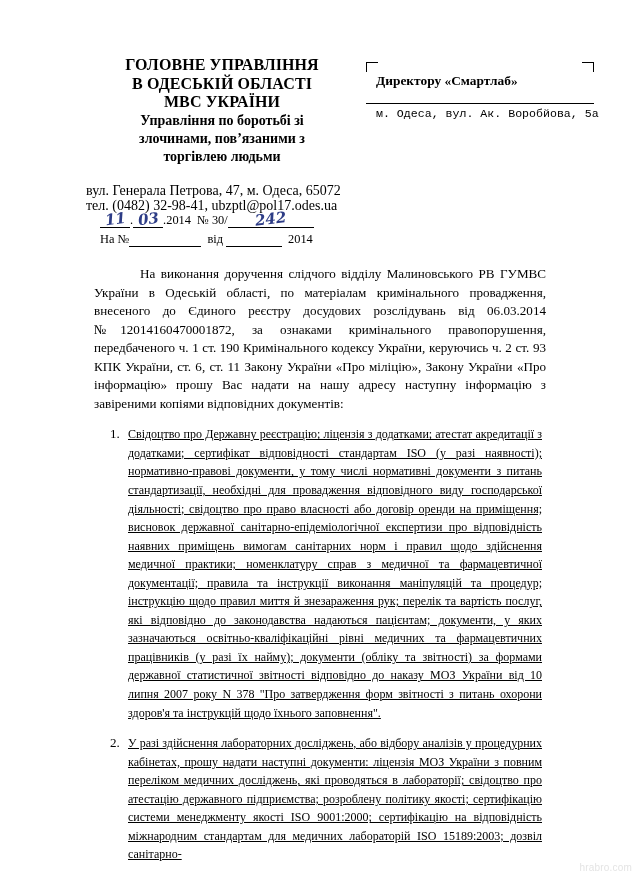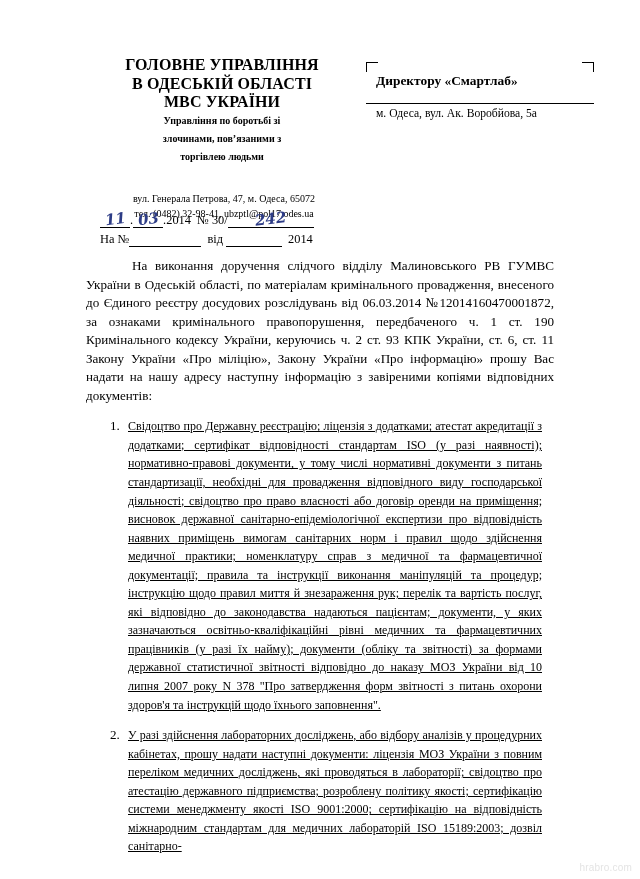--- a/index.html
+++ b/index.html
@@ -34,32 +34,31 @@
     text-align: center;
   }
   .lh-line {
     font-weight: bold;
     font-size: 16px;
     line-height: 18.5px;
     letter-spacing: 0.1px;
     white-space: nowrap;
   }
   .lh-line.sub {
-    font-size: 10px;
+    font-size: 14px;
     line-height: 18.2px;
     letter-spacing: 0;
   }
 
   .contact {
     position: absolute;
     left: 86px;
-    top: 192px;
+    top: 184px;
     width: 276px;
-    text-align: center;
-    font-size: 10px;
+    font-size: 14px;
     line-height: 14.6px;
   }
 
   
   .refblock {
     position: absolute;
     left: 100px;
     top: 209px;
     width: 252px;
     font-size: 12.4px;
@@ -125,37 +124,38 @@
     border-bottom: 1px solid #000;
     padding-bottom: 14px;
     white-space: nowrap;
   }
   .addr-street {
     font-size: 11.6px;
     line-height: 15px;
     padding-left: 10px;
     padding-top: 2px;
     white-space: nowrap;
+    font-family: Liberation Mono, monospace;
   }
 
   
   .body {
     position: absolute;
     left: 86px;
     top: 257px;
     width: 468px;
   }
   .para {
     text-align: justify;
     text-align-last: left;
     font-size: 13.1px;
     line-height: 18.55px;
     text-indent: 46px;
     hyphens: none;
-    margin: 0;
+    margin: 8px;
   }
   ol.items {
     margin: 0;
     padding: 0;
     list-style: none;
     counter-reset: itm;
   }
   ol.items > li {
     position: relative;
     counter-increment: itm;

